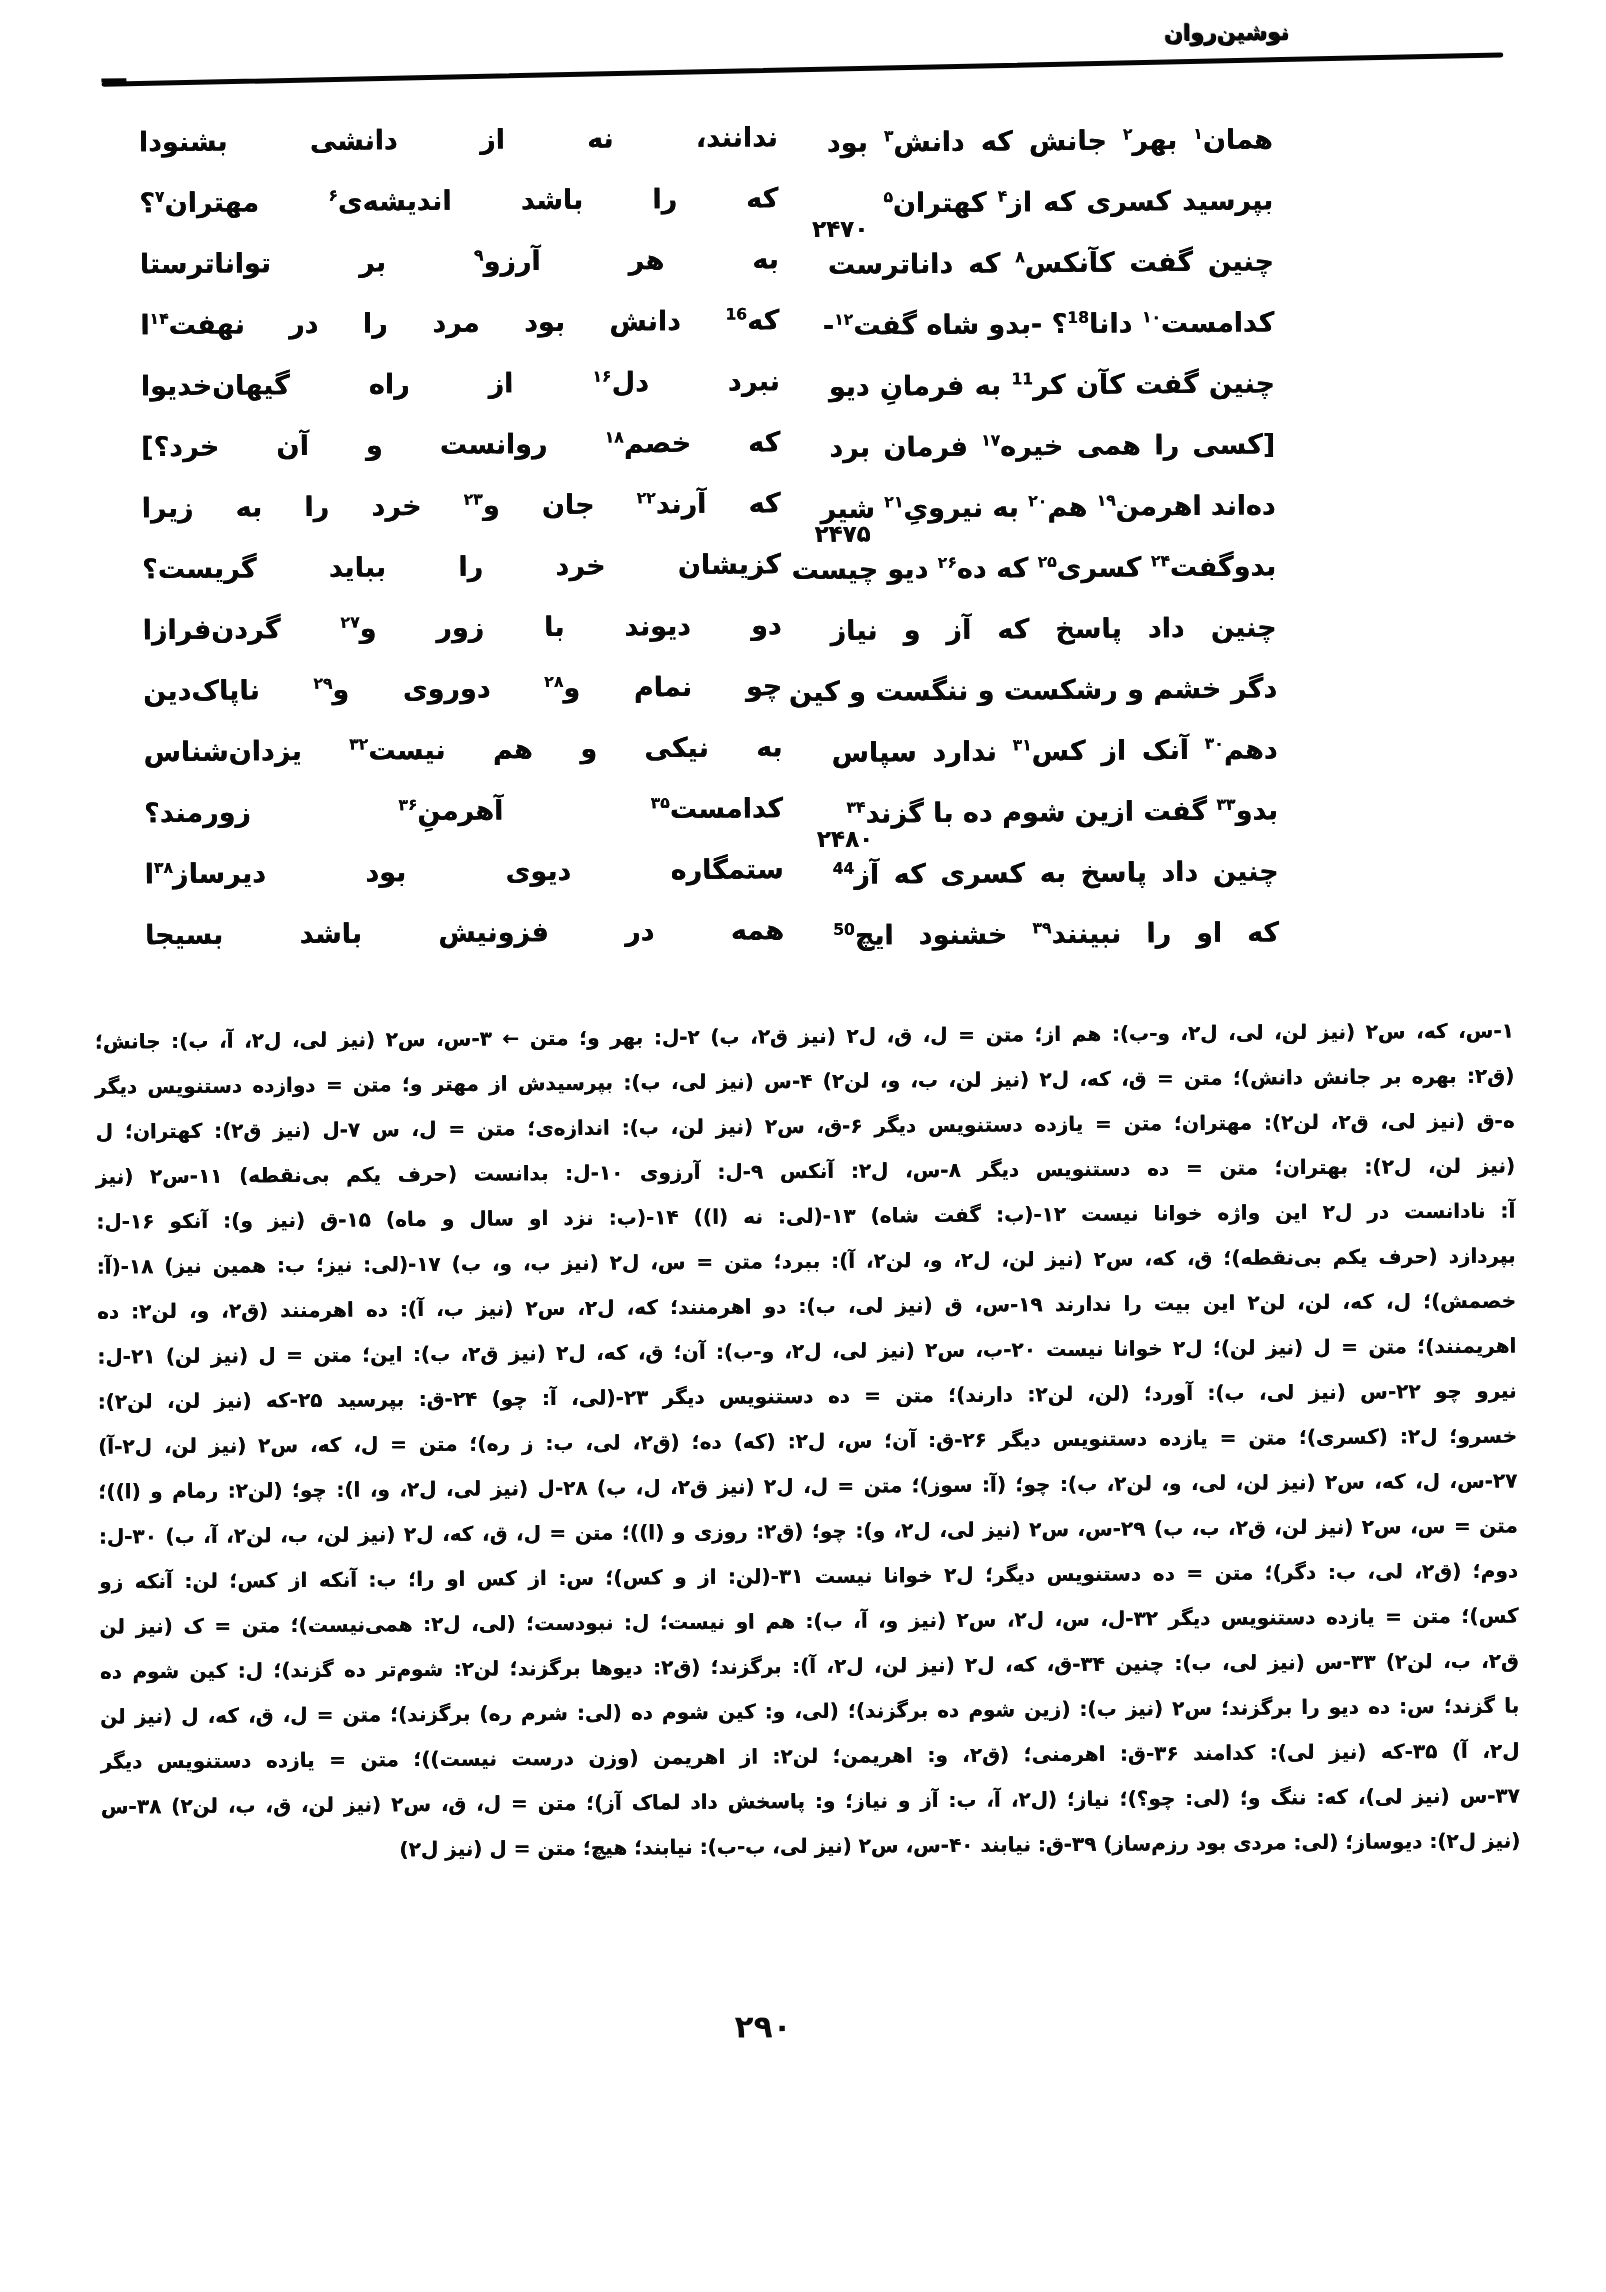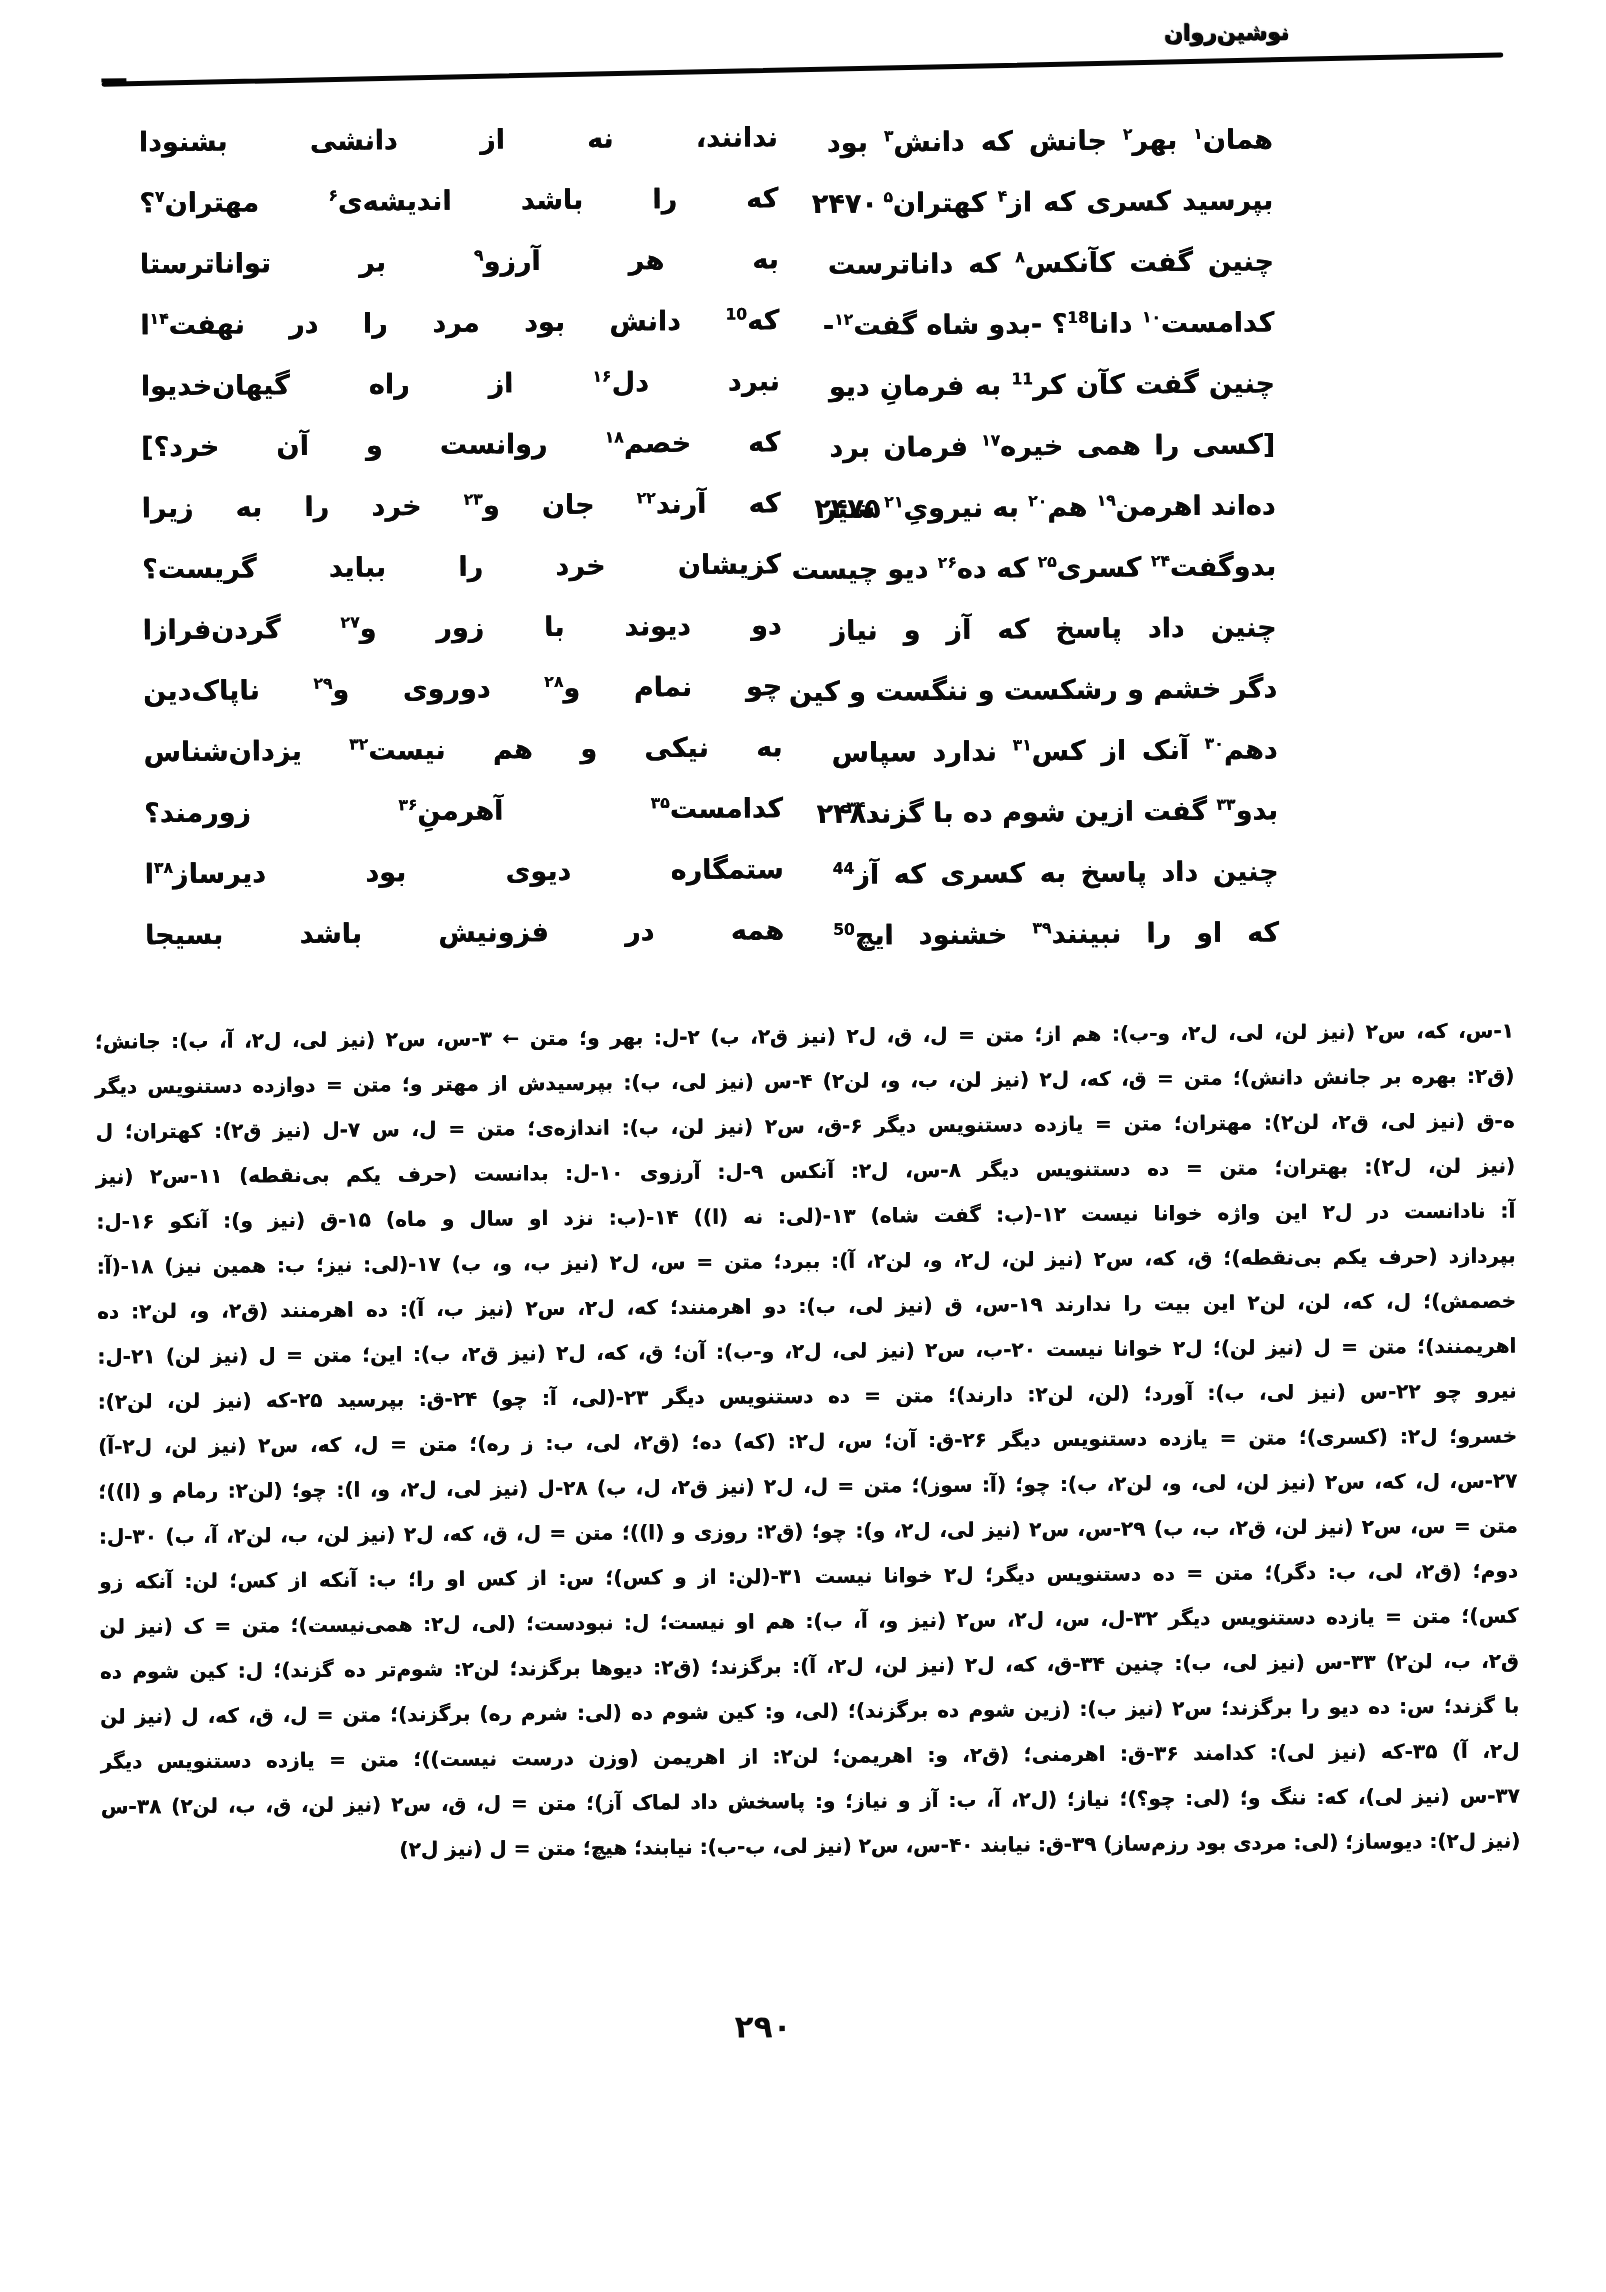--- a/index.html
+++ b/index.html
@@ -41,22 +41,22 @@
     text-shadow:0 0 0.6px #000;
     white-space:nowrap;
   }
   .vtext{
     display:block;
     text-align:justify;text-align-last:justify;
     -moz-text-align-last:justify;
   }
   .numbered .vtext{margin-left:56px;}
   .vnum{
-    position:absolute;left:-15.4px;top:0;
-    font-size:27px;font-weight:700;letter-spacing:0;
+    position:absolute;left:-15.4px;top:25px;
+    font-size:23px;font-weight:700;letter-spacing:0;
   }
   sup{
     font-size:0.58em;vertical-align:super;line-height:0;font-weight:700;
   }
   
   .footnotes{
     position:absolute;top:1014px;left:94px;width:1419px;direction:rtl;
   }
   .fn-line{
     height:45px;line-height:45px;overflow:visible;
@@ -135,21 +135,21 @@
       <div class="vline">
         <span class="vtext">ندانند، نه از دانشی بشنودا</span>
       </div>
       <div class="vline">
         <span class="vtext">که را باشد اندیشه‌ی<sup>۶</sup> مهتران<sup>۷</sup>؟</span>
       </div>
       <div class="vline">
         <span class="vtext">به هر آرزو<sup>۹</sup> بر تواناترستا</span>
       </div>
       <div class="vline">
-        <span class="vtext">که<sup>10</sup> دانش بود مرد را در نهفت<sup>۱۴</sup>ا</span>
+        <span class="vtext">که<sup>16</sup> دانش بود مرد را در نهفت<sup>۱۴</sup>ا</span>
       </div>
       <div class="vline">
         <span class="vtext">نبرد دل<sup>۱۶</sup> از راه گیهان‌خدیوا</span>
       </div>
       <div class="vline">
         <span class="vtext">که خصم<sup>۱۸</sup> روانست و آن خرد؟]</span>
       </div>
       <div class="vline">
         <span class="vtext">که آرند<sup>۲۲</sup> جان و<sup>۲۳</sup> خرد را به زیرا</span>
       </div>

